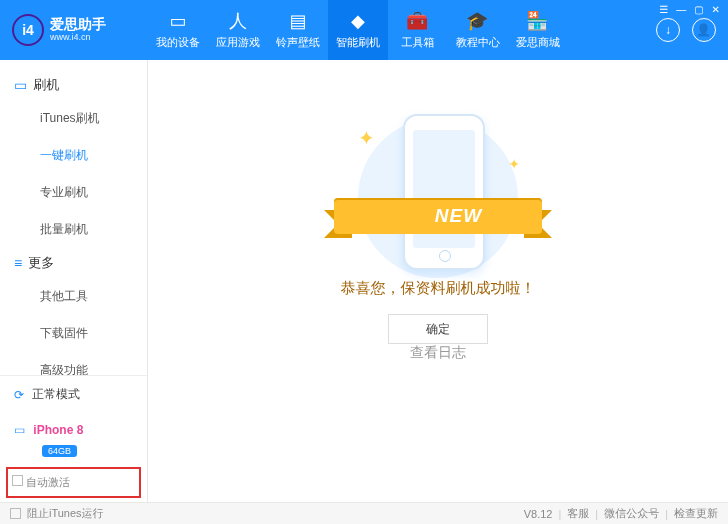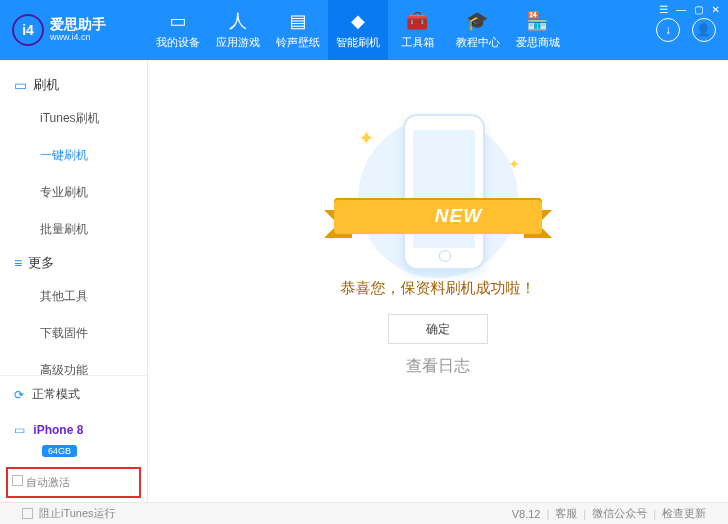--- a/index.html
+++ b/index.html
@@ -26,21 +26,21 @@
 .sidebar { width: 148px; border-right: 1px solid #e8e8e8; display: flex; flex-direction: column; }
 .side-content { flex: 1; overflow: hidden; padding-top: 10px; }
 .side-group-hd { display: flex; align-items: center; gap: 6px; padding: 6px 14px; font-size: 13px; color: #333; }
 .side-group-hd .ico { color: #1e8fff; font-size: 14px; }
 .side-item { padding: 10px 0 10px 40px; font-size: 12px; color: #555; cursor: pointer; }
 .side-item.active { color: #1e8fff; }
 .side-bottom { border-top: 1px solid #eee; }
 .mode-row, .device-row { display: flex; align-items: center; gap: 8px; padding: 10px 14px; font-size: 12px; color: #444; }
 .mode-row .ico { color: #1e8fff; }
 .device-row { flex-wrap: wrap; }
-.device-name { font-weight: bold; color: #6d28d9; }
+.device-name { font-weight: bold; color: #ec4899; }
 .badge { background: #1e8fff; color: #fff; font-size: 9px; padding: 1px 6px; border-radius: 3px; margin-left: 28px; }
 .checkbox-row { display: flex; align-items: center; gap: 16px; padding: 10px 10px; font-size: 11px; color: #888; }
 .checkbox-row.highlight { outline: 2px solid #e03030; outline-offset: -2px; margin: 0 6px 4px 6px; padding: 8px 6px; }
 .cb { width: 11px; height: 11px; border: 1px solid #bbb; display: inline-block; }
 
 
 .main { flex: 1; display: flex; flex-direction: column; align-items: center; padding-top: 48px; background: #fff; }
 .illus { width: 200px; height: 170px; position: relative; }
 .illus-circle { position: absolute; left: 20px; top: 10px; width: 160px; height: 160px; border-radius: 50%; background: #eaf4ff; }
 .sparkle { position: absolute; color: #ffd24d; }
@@ -49,24 +49,24 @@
 .phone { position: absolute; left: 65px; top: 6px; width: 82px; height: 156px; background: #fff; border: 2px solid #d6e6f7; border-radius: 14px; box-shadow: 0 4px 10px rgba(30,143,255,0.15); }
 .phone::before { content: ""; position: absolute; left: 8px; right: 8px; top: 14px; bottom: 20px; background: #eaf4ff; border-radius: 3px; }
 .phone::after { content: ""; position: absolute; left: 50%; bottom: 6px; width: 10px; height: 10px; margin-left: -5px; border: 1.5px solid #c0d8f0; border-radius: 50%; }
 .ribbon { position: absolute; left: -4px; right: -4px; top: 84px; height: 40px; }
 .ribbon-band { position: absolute; left: 0; right: 0; top: 6px; height: 36px; background: #ffbf2e; border-radius: 4px; display: flex; align-items: center; justify-content: center; color: #fff; font-weight: 900; font-size: 19px; font-style: italic; letter-spacing: 1px; box-shadow: 0 2px 0 #e09c00 inset; padding-left: 41px; }
 .ribbon-left, .ribbon-right { position: absolute; top: 18px; width: 0; height: 0; border: 14px solid #e09c00; }
 .ribbon-left { left: -10px; border-left-color: transparent; }
 .ribbon-right { right: -10px; border-right-color: transparent; }
 .msg { margin-top: 1px; font-size: 15px; color: #a16207; }
 .ok-btn { margin-top: 16px; width: 100px; height: 30px; border: 1px solid #ddd; background: #fff; color: #444; font-size: 12px; cursor: pointer; }
-.log-link { margin-top: 12px; font-size: 16px; color: #999; cursor: pointer; text-align: center; }
+.log-link { margin-top: 0; font-size: 14px; color: #999; cursor: pointer; text-align: center; }
 
 
-.footer { height: 22px; background: #f6f6f6; border-top: 1px solid #e8e8e8; display: flex; align-items: center; font-size: 11px; color: #888; padding: 0 22px; gap: 30px; }
+.footer { height: 22px; background: #f6f6f6; border-top: 1px solid #e8e8e8; display: flex; align-items: center; font-size: 11px; color: #888; padding: 0 10px; gap: 30px; }
 .footer .left { display: flex; align-items: center; gap: 6px; }
 .footer .right { margin-left: auto; display: flex; align-items: center; gap: 6px; }
 .sep { color: #ccc; }
 </style>
 </head>
 <body>
 
 <div class="header">
   <div class="titlebar">
     <span>☰</span>

